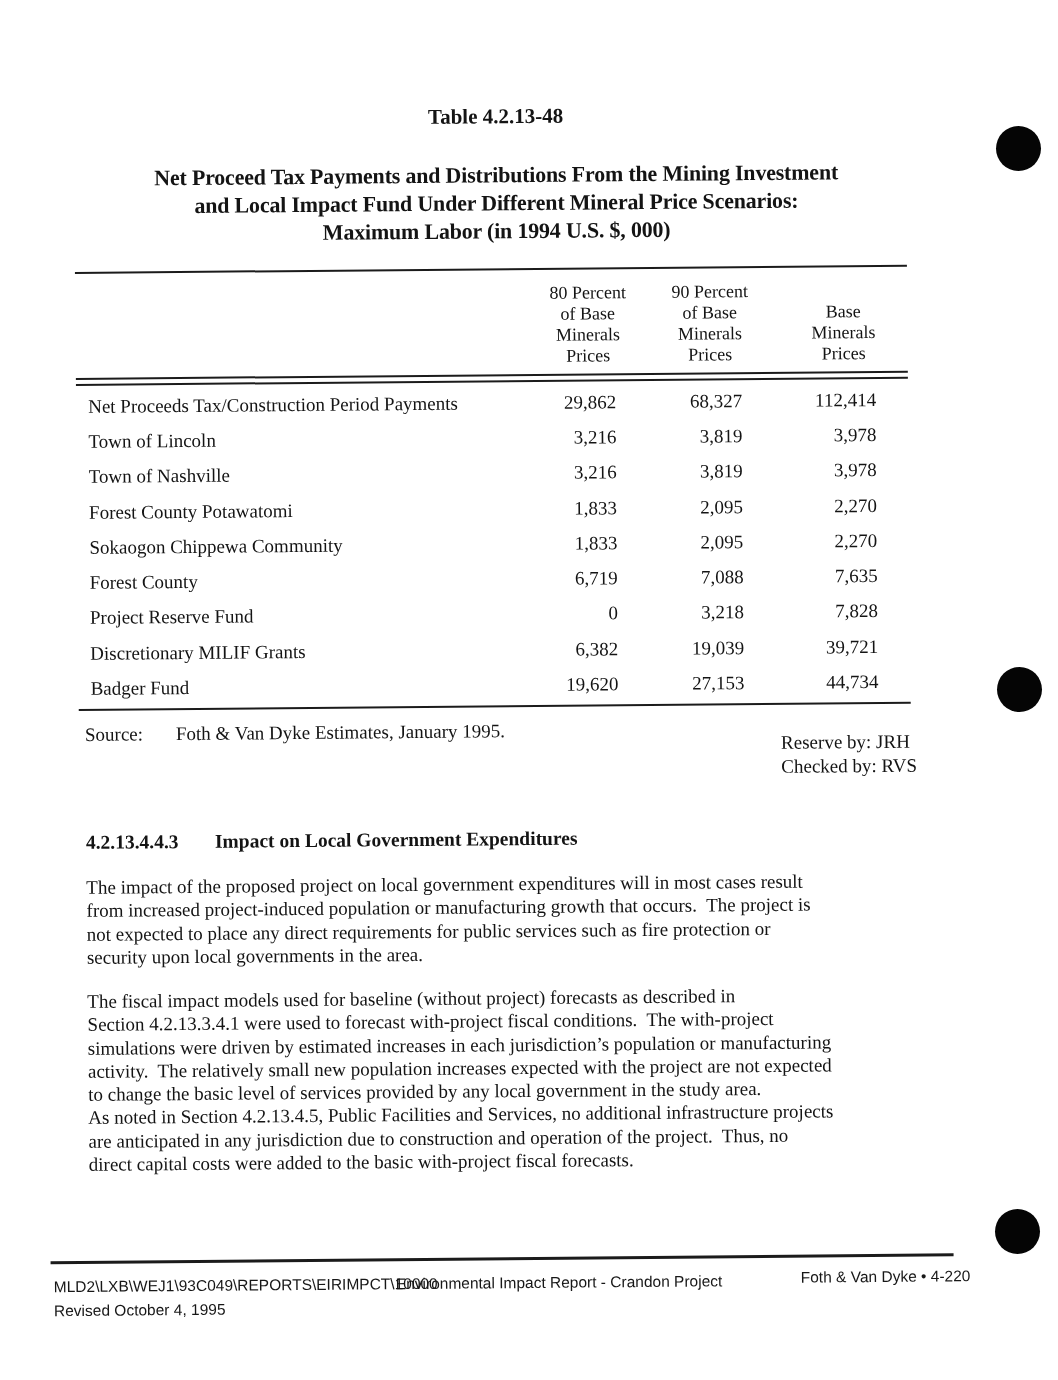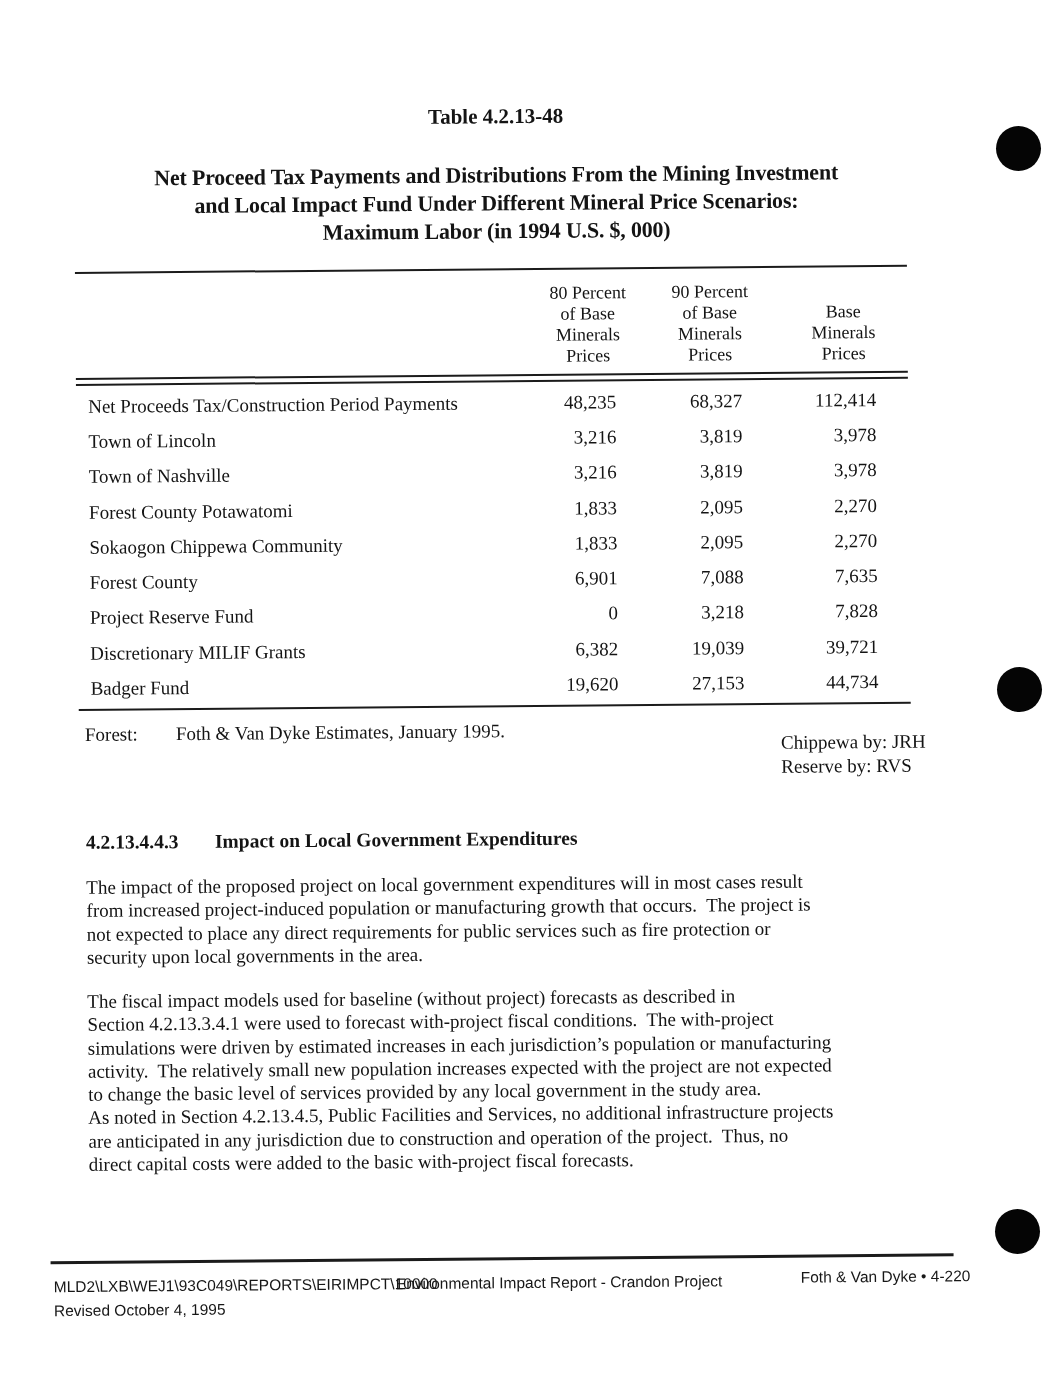--- a/index.html
+++ b/index.html
@@ -127,21 +127,21 @@
 Prices</div>
       <div class="th th3">Base
 Minerals
 Prices</div>
     </div>
     <div class="rule-double"></div>
     <div class="tbody">
 
       <div class="trow">
         <div class="tlabel">Net Proceeds Tax/Construction Period Payments</div>
-        <div class="tval">48,235</div>
+        <div class="tval">29,862</div>
         <div class="tval">68,327</div>
         <div class="tval">112,414</div>
       </div>
       <div class="trow">
         <div class="tlabel">Town of Lincoln</div>
         <div class="tval">3,216</div>
         <div class="tval">3,819</div>
         <div class="tval">3,978</div>
       </div>
       <div class="trow">
@@ -157,21 +157,21 @@
         <div class="tval">2,270</div>
       </div>
       <div class="trow">
         <div class="tlabel">Sokaogon Chippewa Community</div>
         <div class="tval">1,833</div>
         <div class="tval">2,095</div>
         <div class="tval">2,270</div>
       </div>
       <div class="trow">
         <div class="tlabel">Forest County</div>
-        <div class="tval">6,901</div>
+        <div class="tval">6,719</div>
         <div class="tval">7,088</div>
         <div class="tval">7,635</div>
       </div>
       <div class="trow">
         <div class="tlabel">Project Reserve Fund</div>
         <div class="tval">0</div>
         <div class="tval">3,218</div>
         <div class="tval">7,828</div>
       </div>
       <div class="trow">
@@ -185,27 +185,27 @@
         <div class="tval">19,620</div>
         <div class="tval">27,153</div>
         <div class="tval">44,734</div>
       </div>
 
     </div>
     <div class="rule-bottom"></div>
   </div>
 
   <div class="source-row">
-    <span class="source-label">Forest:</span>
+    <span class="source-label">Source:</span>
     <span>Foth &amp; Van Dyke Estimates, January 1995.</span>
   </div>
 
   <div class="signoff">
-    <div>Chippewa by: JRH</div>
-    <div>Reserve by: RVS</div>
+    <div>Reserve by: JRH</div>
+    <div>Checked by: RVS</div>
   </div>
 
   <div class="section-heading">
     <span class="section-number">4.2.13.4.4.3</span>
     <span>Impact on Local Government Expenditures</span>
   </div>
 
   <div class="para para1">The impact of the proposed project on local government expenditures will in most cases result
 from increased project-induced population or manufacturing growth that occurs.  The project is
 not expected to place any direct requirements for public services such as fire protection or

